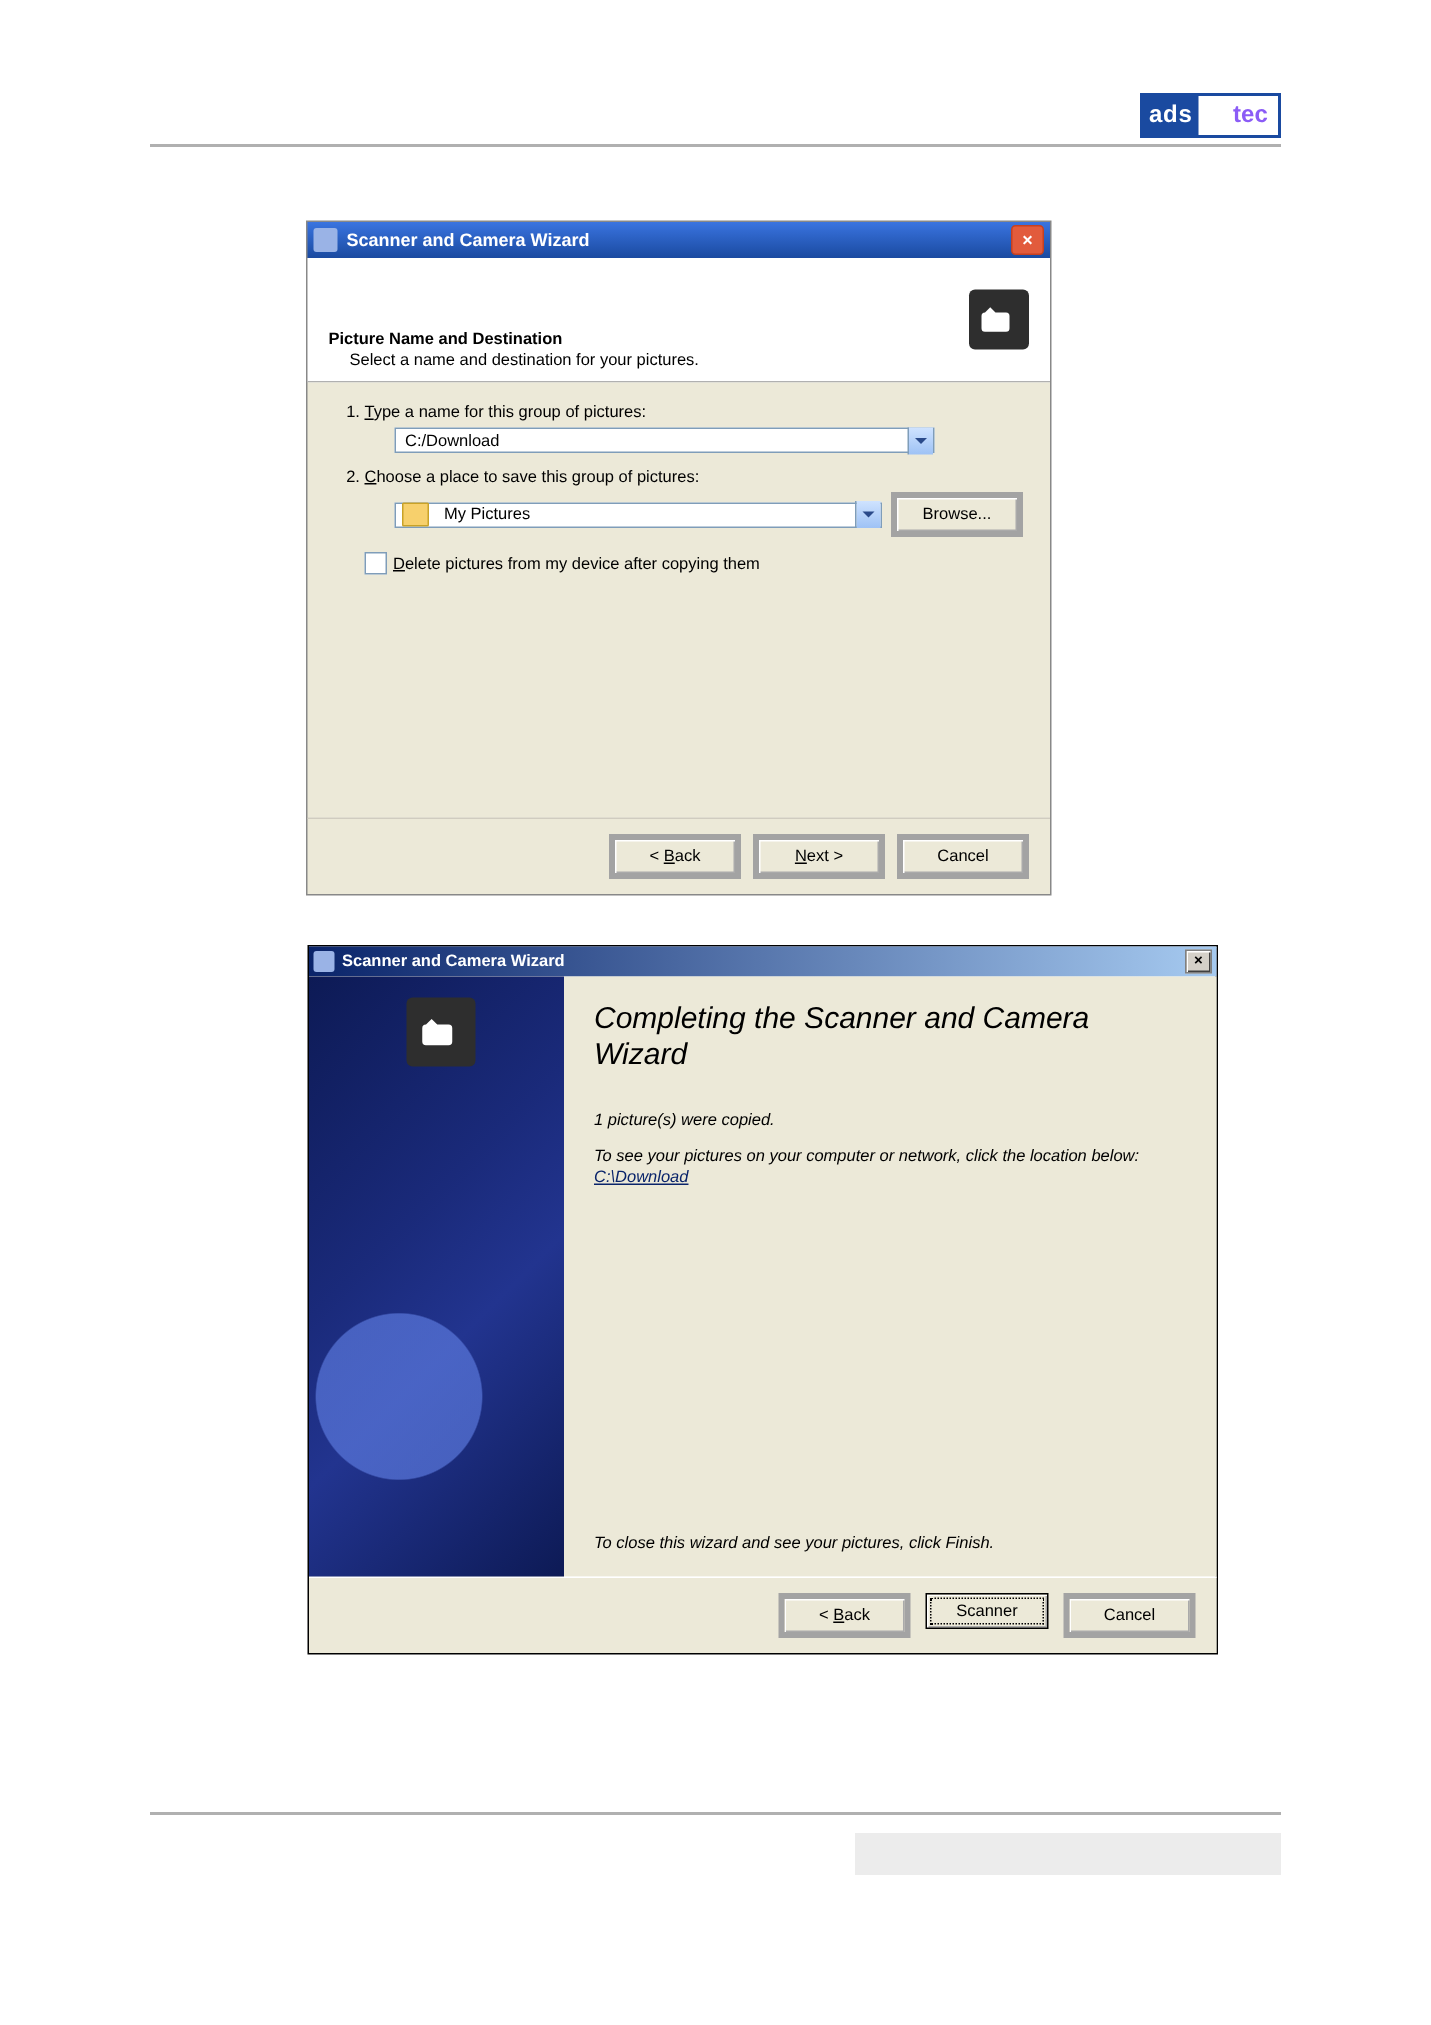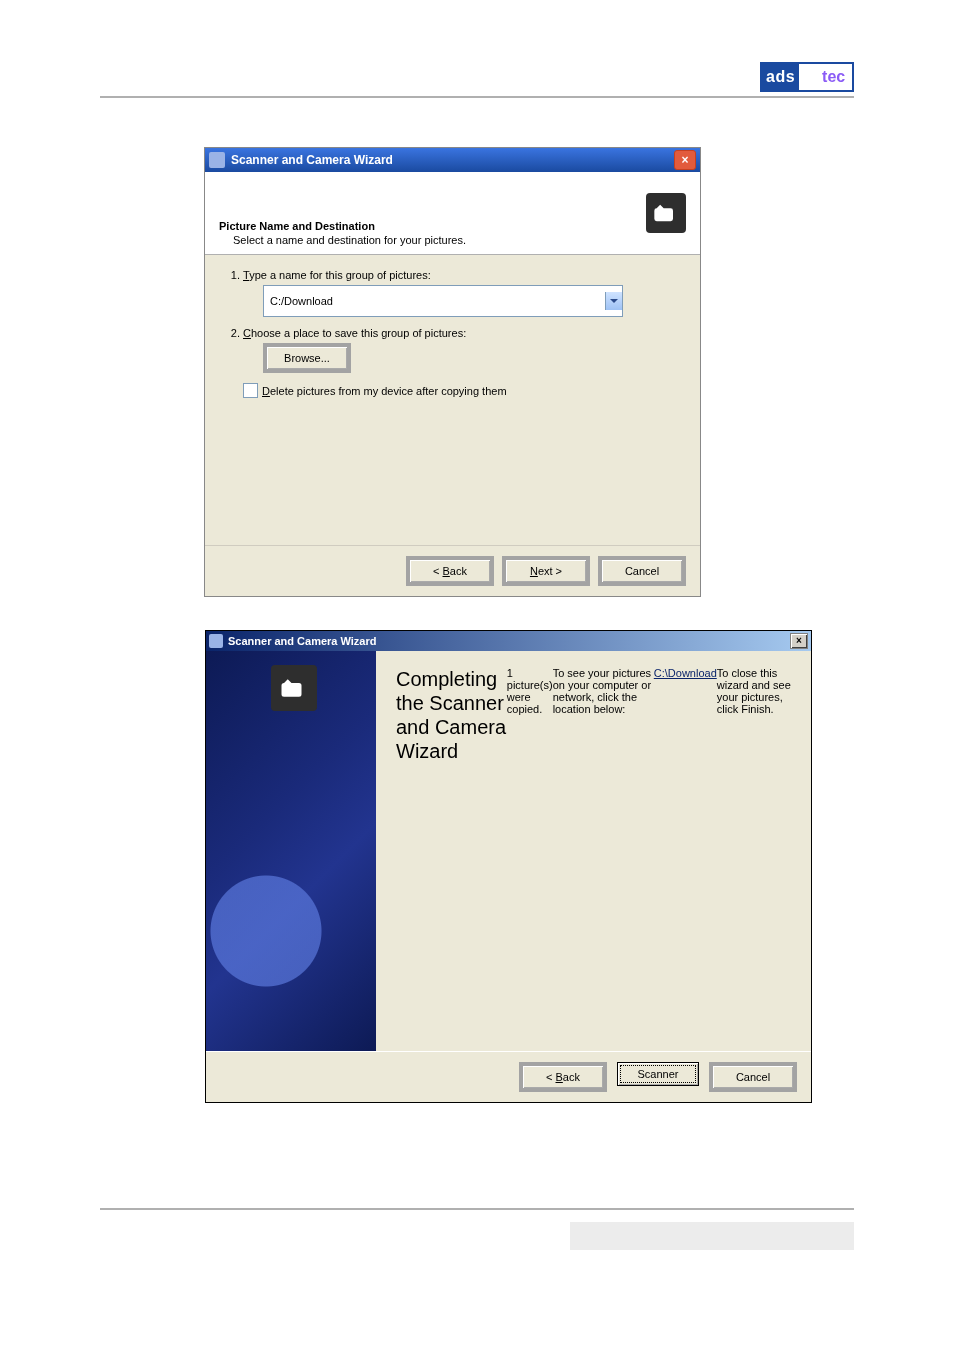--- a/index.html
+++ b/index.html
@@ -143,21 +143,21 @@
     margin: 0;
     padding-left: 20px;
   }
   .dlg1-body li { margin-bottom: 4px; }
   .field-row { margin: 4px 0 10px 20px; display:flex; align-items:center; gap:6px;}
   .combo {
     display:flex;
     align-items:center;
     background:#fff;
     border:1px solid #7f9db9;
-    height:32px;
+    height:17px;
     box-sizing:border-box;
   }
   .combo .combo-text { flex:1; padding:0 6px; font-size:11px; }
   .combo .combo-btn {
     width:16px; height:18px;
     background: linear-gradient(#cfe3ff,#9ec2f5);
     border-left:1px solid #7f9db9;
     display:flex; align-items:center; justify-content:center;
   }
   .combo .combo-btn .chev {
@@ -225,21 +225,21 @@
       linear-gradient(135deg,#0d1a55 0%, #1a2a7a 40%, #22348f 60%, #0d1a55 100%);
     position:relative;
   }
   .dlg2-side .side-icon {
     position:absolute;top:14px;left:65px;width:46px;height:46px;background:#2e2e2e;border-radius:4px;
     display:flex;align-items:center;justify-content:center;color:#fff;
   }
   .dlg2-main {
     flex:1;
     padding:16px 20px 12px 20px;
-    display:flex;
+    display:flex;flex-direction:column;font-style:italic;
   }
   .dlg2-main h2 {
     font-family:"Franklin Gothic Medium","Arial Narrow",Arial,sans-serif;
     font-weight:normal;
     font-size:20px;
     margin:0 0 26px 0;
     line-height:1.2;
   }
   .dlg2-main .line { font-size:11px; margin-bottom:12px; }
   .dlg2-main a.loc {
@@ -293,20 +293,27 @@
               <div class="combo-text">C:/Download</div>
               <div class="combo-btn">
                   <div class="chev"></div>
                 </div>
             </div>
           </div>
         </li>
         <li>
           <span><span class="uline">C</span>hoose a place to save this group of pictures:</span>
           <div class="field-row">
+            <div class="combo" style="width:360px;">
+              <div class="folder-ico"></div>
+              <div class="combo-text">My Pictures</div>
+              <div class="combo-btn">
+                  <div class="chev"></div>
+                </div>
+            </div>
             <div class="btn-classic">
                 <span>Browse...</span>
               </div>
           </div>
         </li>
       </ol>
       <div class="checkbox-row">
         <div class="chk"></div>
         <span><span class="uline">D</span>elete pictures from my device after copying them</span>
       </div>

